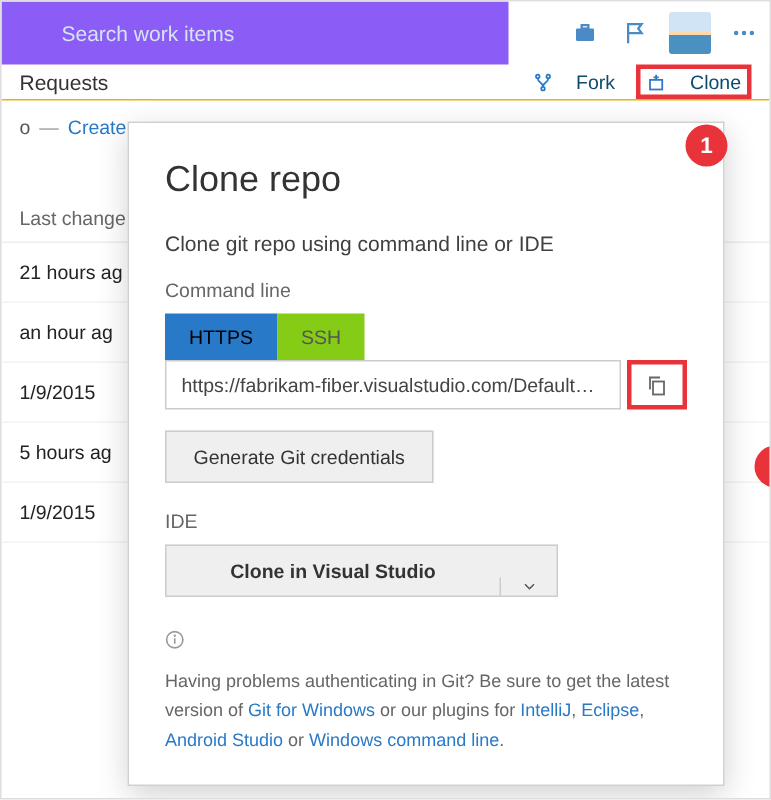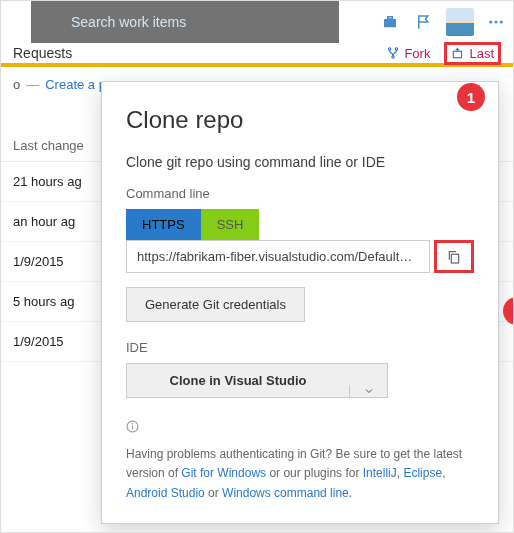--- a/index.html
+++ b/index.html
@@ -1,39 +1,39 @@
 <!DOCTYPE html>
 <html><head>
 <meta charset="utf-8">
 <style>
 * { box-sizing: border-box; margin: 0; padding: 0; font-family: "Segoe UI", Arial, sans-serif; }
 body { width: 514px; height: 533px; background: #fff; position: relative; overflow: hidden; border: 1px solid #ddd; }
 
 .topbar { height: 42px; background: #fff; display: flex; align-items: center; }
-.searchbox { flex: 1; height: 42px; background: #737373; display: flex; align-items: center; padding: 0 12px 0 40px; margin-left: 30px; }
+.searchbox { flex: 1; height: 42px; background: #8b5cf6; display: flex; align-items: center; padding: 0 12px 0 40px; }
 .searchbox input { flex: 1; background: transparent; border: none; color: #fff; font-size: 14px; outline: none; }
 .searchbox input::placeholder { color: #d6e4f2; }
 .tb-icon { width: 34px; height: 42px; display: flex; align-items: center; justify-content: center; color: #3778b8; }
 .tb-icon svg { width: 18px; height: 18px; }
 .avatar { width: 28px; height: 28px; background: linear-gradient(#d0e4f5 45%, #ffd9a8 45% 55%, #4a90c0 55%); border-radius: 2px; margin: 0 5px; }
 
-.toolbar { display: flex; align-items: center; height: 24px; border-bottom: 4px solid #eab308; padding: 0 12px; font-size: 14px; color: #333; }
+.toolbar { display: flex; align-items: center; height: 24px; border-bottom: 1px solid #eab308; padding: 0 12px; font-size: 14px; color: #333; }
 .toolbar .title { flex: 1; }
-.tool-link { color: #be185d; display: flex; align-items: center; gap: 4px; margin-left: 14px; font-size: 13px; cursor: pointer; }
+.tool-link { color: #0c4a6e; display: flex; align-items: center; gap: 15px; margin-left: 14px; font-size: 13px; cursor: pointer; }
 .tool-link svg { width: 14px; height: 14px; }
 .clone-btn { border: 3px solid #e8333a; padding: 1px 4px; }
 
 .bc-row { display: flex; align-items: center; gap: 6px; font-size: 13px; color: #555; padding: 10px 12px; }
 .bc-row .dash { color: #999; }
 .bc-link { color: #2879c8; cursor: pointer; }
 
 .listhdr { font-size: 13px; color: #666; padding: 8px 12px; border-bottom: 1px solid #eee; }
 .listitem { font-size: 13px; color: #222; padding: 12px 12px; border-bottom: 1px solid #f2f2f2; }
 
-.popup { position: absolute; top: 80px; left: 100px; width: 398px; background: #fff; border: 1px solid #d0d0d0; box-shadow: 0 6px 20px rgba(0,0,0,0.18); padding: 24px 24px 20px; }
+.popup { position: absolute; top: 80px; left: 84px; width: 398px; background: #fff; border: 1px solid #d0d0d0; box-shadow: 0 6px 20px rgba(0,0,0,0.18); padding: 24px 24px 20px; }
 .popup h2 { font-weight: 300; font-size: 24px; color: #333; margin-bottom: 12px; }
 .popup .sub { font-size: 14px; color: #404040; margin-bottom: 16px; margin-top: 20px; }
 .popup .seclabel { font-size: 13px; color: #666; margin-bottom: 8px; }
 .tabs { display: flex; margin-bottom: 0; }
 .tab { padding: 8px 16px; font-size: 13px; cursor: pointer; background: #84cc16; color: #555; }
 .tab.active { background: #2879c8; color: #000000; }
 .urlrow { display: flex; align-items: stretch; margin-bottom: 14px; }
 .urlbox { flex: 1; border: 1px solid #ccc; padding: 8px 10px; font-size: 13px; color: #444; white-space: nowrap; overflow: hidden; text-overflow: ellipsis; }
 .copybtn { width: 40px; display: flex; align-items: center; justify-content: center; cursor: pointer; border: 3px solid #e8333a; margin-left: 4px; }
 .copybtn svg { width: 16px; height: 16px; stroke: #666; }
@@ -93,21 +93,21 @@
         <path d="M6 7 C6 13 12 11 12 17 M18 7 C18 13 12 11 12 17"></path>
       </svg>
     <span>Fork</span>
   </span>
   <span class="tool-link clone-btn">
     <svg viewBox="0 0 24 24" fill="none" stroke="#2879c8" stroke-width="2">
         <rect x="4" y="9" width="14" height="11"></rect>
         <line x1="11" y1="3" x2="11" y2="9"></line>
         <line x1="8" y1="6" x2="14" y2="6"></line>
       </svg>
-    <span>Last</span>
+    <span>Clone</span>
   </span>
 </div>
 
 <div class="bc-row">
   <span>o</span>
   <span class="dash">—</span>
   <span class="bc-link">Create a p</span>
 </div>
 
 <div style="height:28px"></div>

